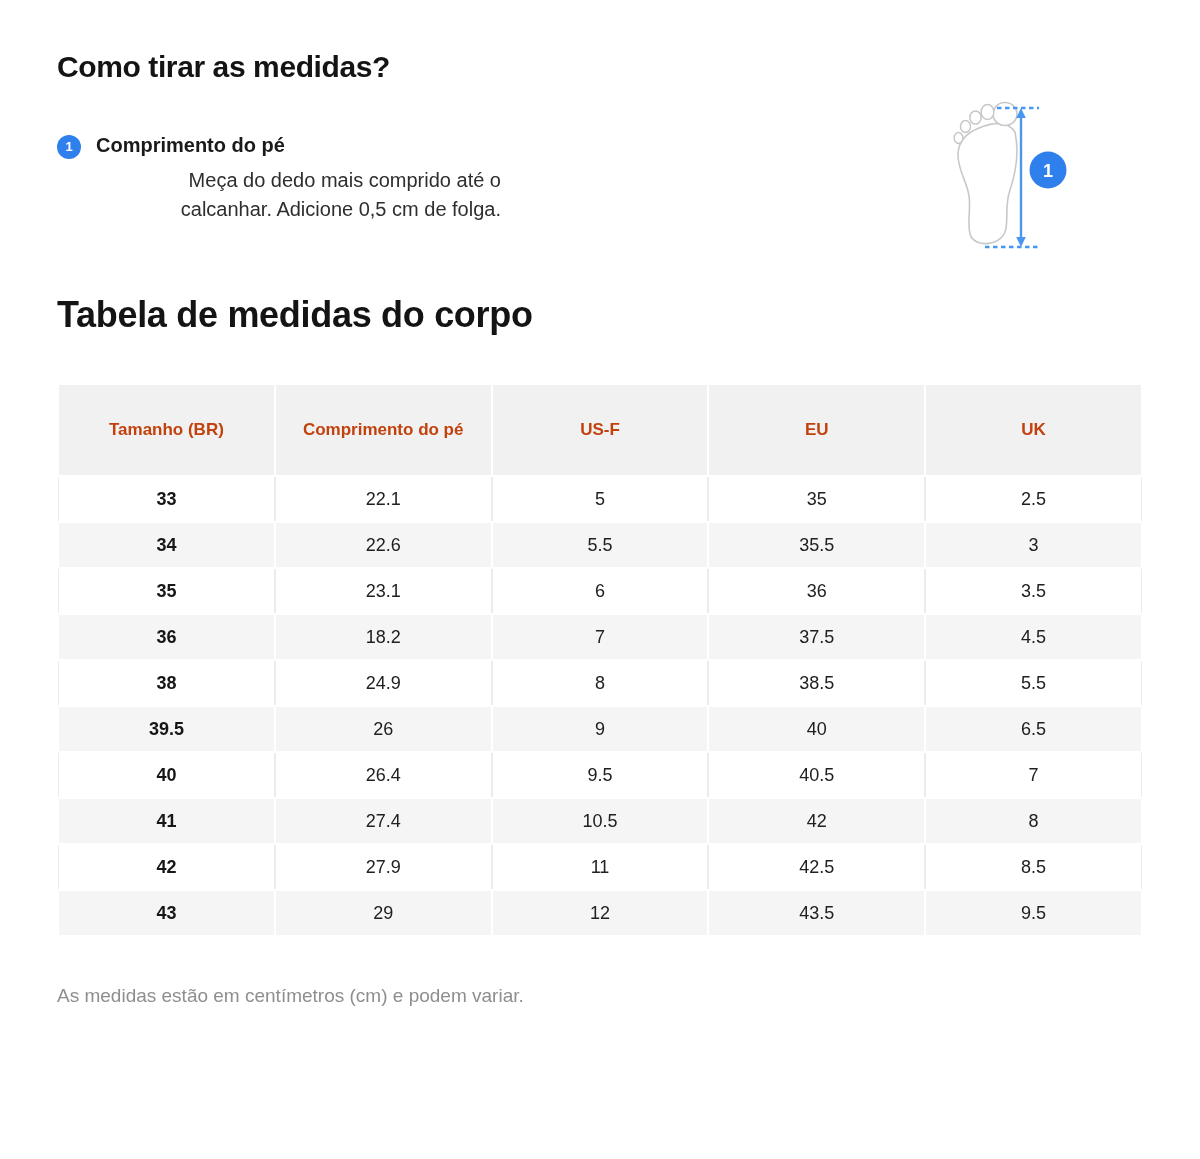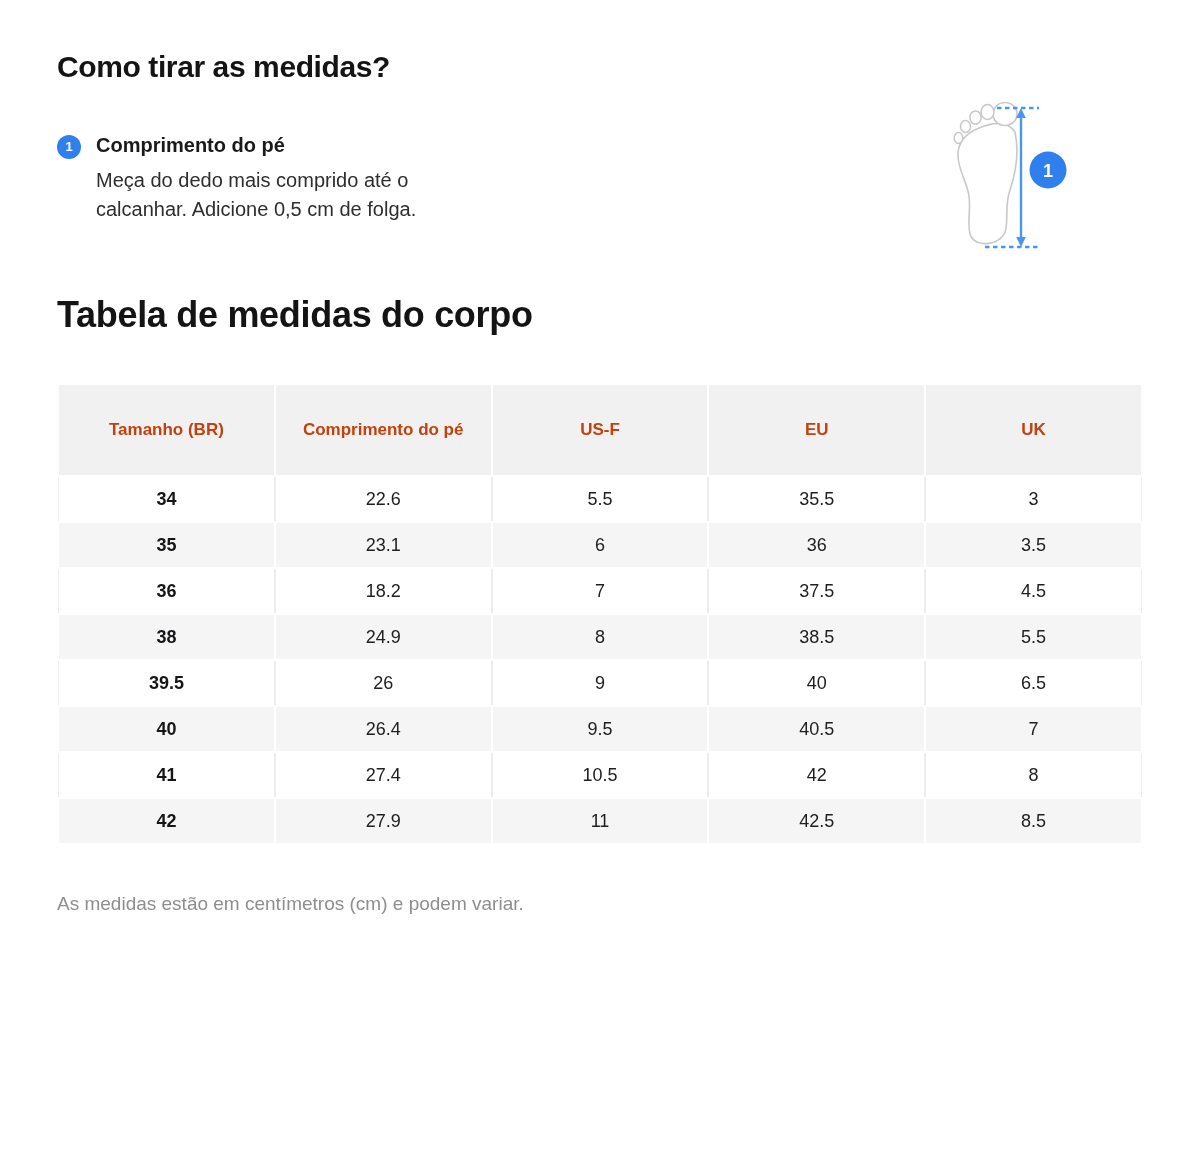--- a/index.html
+++ b/index.html
@@ -55,20 +55,21 @@
     font-size:20px;
     font-weight:700;
     color:#1a1a1a;
     margin-bottom:9px;
   }
   .step-desc{
     font-size:20px;
     line-height:29px;
     color:#2e2e30;
     max-width:405px;
+    text-align:right;
   }
   
   .foot-illustration{
     position:absolute;
     top:100px;
     right:126px;
     width:125px;
     height:155px;
   }
   
@@ -171,20 +172,27 @@
       <tr>
         <th>Tamanho (BR)</th>
         <th>Comprimento do pé</th>
         <th>US-F</th>
         <th>EU</th>
         <th>UK</th>
       </tr>
     </thead>
     <tbody>
         <tr>
+          <td>33</td>
+          <td>22.1</td>
+          <td>5</td>
+          <td>35</td>
+          <td>2.5</td>
+        </tr>
+        <tr>
           <td>34</td>
           <td>22.6</td>
           <td>5.5</td>
           <td>35.5</td>
           <td>3</td>
         </tr>
         <tr>
           <td>35</td>
           <td>23.1</td>
           <td>6</td>
@@ -226,20 +234,27 @@
           <td>42</td>
           <td>8</td>
         </tr>
         <tr>
           <td>42</td>
           <td>27.9</td>
           <td>11</td>
           <td>42.5</td>
           <td>8.5</td>
         </tr>
+        <tr>
+          <td>43</td>
+          <td>29</td>
+          <td>12</td>
+          <td>43.5</td>
+          <td>9.5</td>
+        </tr>
       </tbody>
   </table>
 
   <p class="footer-note">
     <span>As medidas estão em </span><b>centímetros (cm)</b><span> e podem variar.</span>
   </p>
 
 </div>
 
 </body></html>

